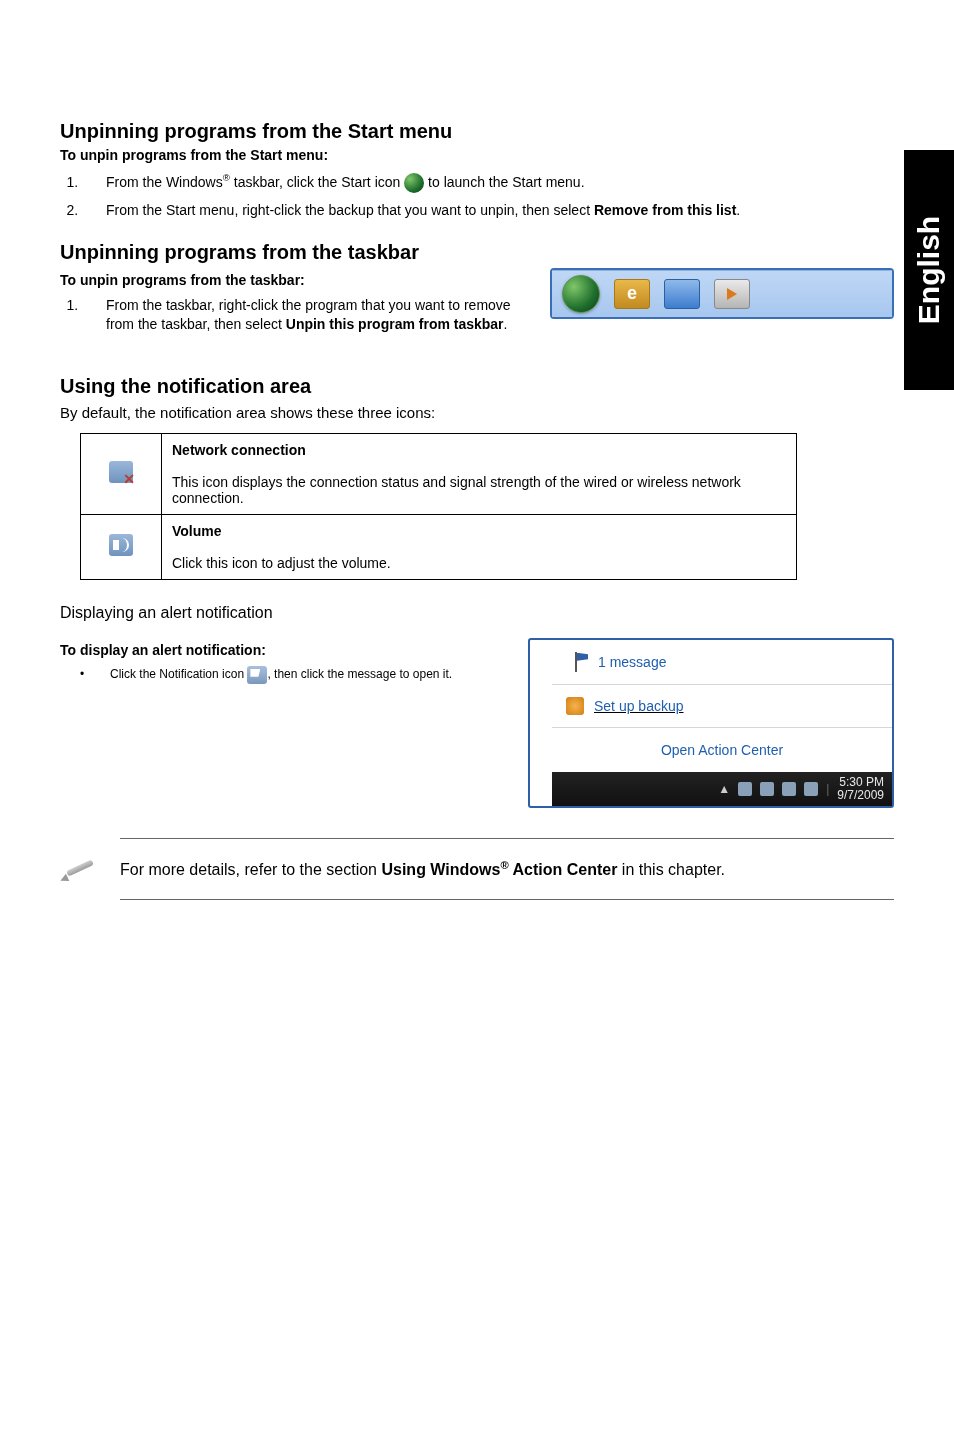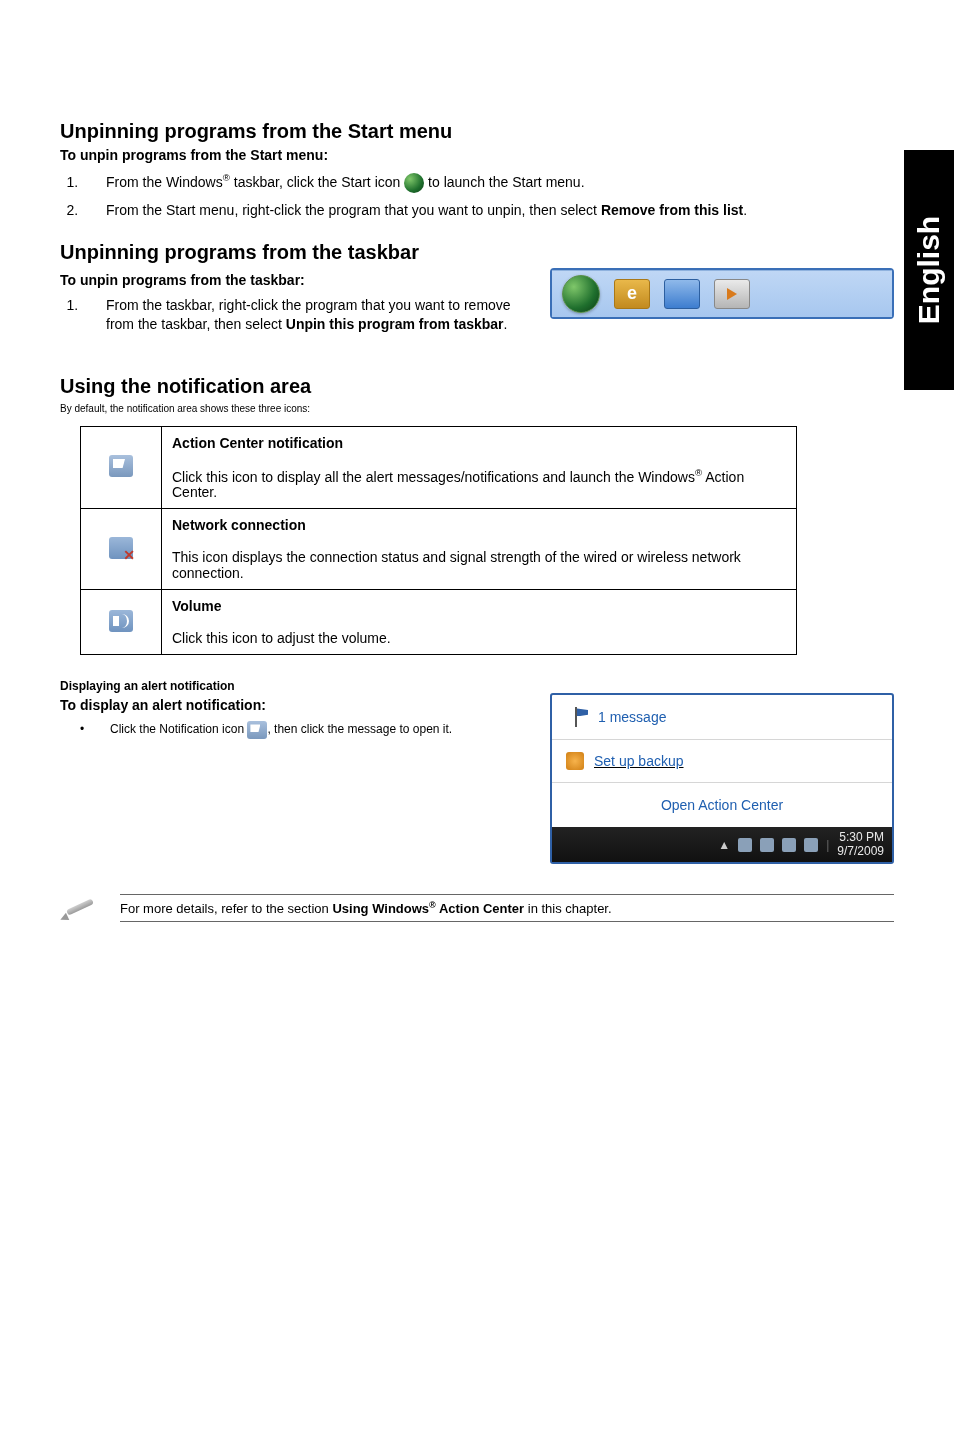--- a/index.html
+++ b/index.html
@@ -47,21 +47,21 @@
     margin: 8px 0 20px 0;
     padding-left: 22px;
     font-size: 14px;
   }
   ol li {
     padding-left: 24px;
     margin-bottom: 8px;
     line-height: 1.4;
   }
   .para {
-    font-size: 10px;
+    font-size: 15px;
     margin: 4px 0 10px 0;
     line-height: 1.4;
   }
   .two-col {
     display: flex;
     gap: 20px;
     align-items: flex-start;
   }
   .two-col .left { flex: 1; }
   .two-col .right { flex-shrink: 0; }
@@ -143,42 +143,42 @@
   }
   .cell-flag { width:24px;height:22px;display:inline-block;background:linear-gradient(#a9c0dd,#7a98bd);border-radius:3px;position:relative;}
   .cell-flag::after{content:"";position:absolute;left:4px;top:4px;width:12px;height:9px;background:#fff;clip-path:polygon(0 0,100% 0,80% 100%,0 100%);}
   .cell-net { width:24px;height:22px;display:inline-block;background:linear-gradient(#9bb7d9,#6f93bf);border-radius:3px;position:relative;}
   .cell-net::after{content:"✕";position:absolute;right:-2px;bottom:-4px;color:#c0392b;font-weight:bold;font-size:14px;}
   .cell-vol { width:24px;height:22px;display:inline-block;background:linear-gradient(#9bb7d9,#6f93bf);border-radius:3px;position:relative;}
   .cell-vol::before{content:"";position:absolute;left:4px;top:6px;width:6px;height:10px;background:#fff;}
   .cell-vol::after{content:"";position:absolute;left:10px;top:4px;width:8px;height:14px;border-right:2px solid #fff;border-radius:0 8px 8px 0;}
 
   h3.sub {
-    font-size:12px;font-weight:bold;margin:24px 0 0 0;
+    font-size:16px;font-weight:normal;margin:24px 0 16px 0;
   }
   .action-center {
-    width:340px;border:2px solid #2f60a6;border-radius:3px;background:#fff;font-family:"Segoe UI",Tahoma,sans-serif;font-size:14px;
+    width:340px;border:2px solid #2f60a6;border-radius:3px;background:#fff;font-family:"Segoe UI",Tahoma,sans-serif;font-size:14px;padding-left:22px;
   }
   .ac-top{padding:12px 14px;border-bottom:1px solid #d6d6d6;display:flex;align-items:center;gap:10px;}
   .ac-flag{width:22px;height:20px;display:inline-block;position:relative;}
   .ac-flag::before{content:"";position:absolute;left:9px;top:0;width:2px;height:20px;background:#555;}
   .ac-flag::after{content:"";position:absolute;left:11px;top:1px;width:11px;height:8px;background:#2f60a6;clip-path:polygon(0 0,100% 20%,100% 80%,0 100%);}
   .ac-row{padding:12px 14px;border-bottom:1px solid #d6d6d6;display:flex;align-items:center;gap:10px;text-decoration:underline;}
   .ac-shield{width:18px;height:18px;background:radial-gradient(#f7b34c,#d07f14);border-radius:3px;}
   .ac-link{color:#1f5fb0;}
   .ac-center{padding:14px;text-align:center;}
   .ac-task{background:linear-gradient(#222,#111);color:#fff;display:flex;align-items:center;justify-content:flex-end;gap:8px;padding:4px 8px;font-size:12px;}
   .ac-task .time{color:#e9e9e9;text-align:right;line-height:1.1;}
   .tray-ic{width:14px;height:14px;background:#8aa0b8;border-radius:2px;}
 
   .note-row{display:flex;align-items:center;gap:20px;margin-top:30px;}
   .pencil{width:40px;height:28px;position:relative;flex-shrink:0;}
   .pencil::before{content:"";position:absolute;left:6px;top:10px;width:28px;height:6px;background:linear-gradient(#cfcfcf,#9a9a9a);transform:rotate(-25deg);border-radius:3px;}
   .pencil::after{content:"";position:absolute;left:0;top:20px;width:0;height:0;border-right:8px solid #999;border-top:4px solid transparent;border-bottom:4px solid transparent;transform:rotate(-25deg);}
-  .note-text{border-top:1px solid #666;border-bottom:1px solid #666;padding:5px 0;font-size:13px;flex:1;}
+  .note-text{border-top:1px solid #666;border-bottom:1px solid #666;padding:20px 0;font-size:16px;flex:1;}
 
   sup{font-size:0.7em;}
   .bullet-list{list-style:none;padding-left:20px;margin:8px 0;font-size:12px;}
   .bullet-list li{position:relative;padding-left:30px;line-height:1.4;}
   .bullet-list li::before{content:"•";position:absolute;left:0;}
 </style>
 </head>
 <body>
 
 <div class="page">
@@ -187,21 +187,21 @@
       <span>English</span>
     </div>
 
   <h2>Unpinning programs from the Start menu</h2>
   <div class="bold-line">To unpin programs from the Start menu:</div>
   <ol>
     <li>
       <span>From the Windows</span><sup>®</sup><span> taskbar, click the Start icon </span><span class="start-orb-sm"></span><span> to launch the Start menu.</span>
     </li>
     <li>
-      <span>From the Start menu, right-click the program that you want to unpin, then select </span><b>Remove from this list</b><span>.</span>
+      <span>From the Start menu, right-click the backup that you want to unpin, then select </span><b>Remove from this list</b><span>.</span>
     </li>
   </ol>
 
   <h2>Unpinning programs from the taskbar</h2>
   <div class="two-col">
     <div class="left">
       <div class="bold-line">To unpin programs from the taskbar:</div>
       <ol>
         <li>
           <span>From the taskbar, right-click the program that you want to remove from the taskbar, then select </span><b>Unpin this program from taskbar</b><span>.</span>
@@ -218,27 +218,20 @@
         </div>
       </div>
     </div>
   </div>
 
   <h2>Using the notification area</h2>
   <div class="para">By default, the notification area shows these three icons:</div>
 
   <table class="info">
     <tbody>
-        <tr>
-      <td class="icon-cell"><span class="cell-flag"></span></td>
-      <td>
-        <b>Action Center notification</b><br><br>
-        <span>Click this icon to display all the alert messages/notifications and launch the Windows</span><sup>®</sup><span> Action Center.</span>
-      </td>
-    </tr>
     <tr>
       <td class="icon-cell"><span class="cell-net"></span></td>
       <td>
         <b>Network connection</b><br><br>
         <span>This icon displays the connection status and signal strength of the wired or wireless network connection.</span>
       </td>
     </tr>
     <tr>
       <td class="icon-cell"><span class="cell-vol"></span></td>
       <td>

